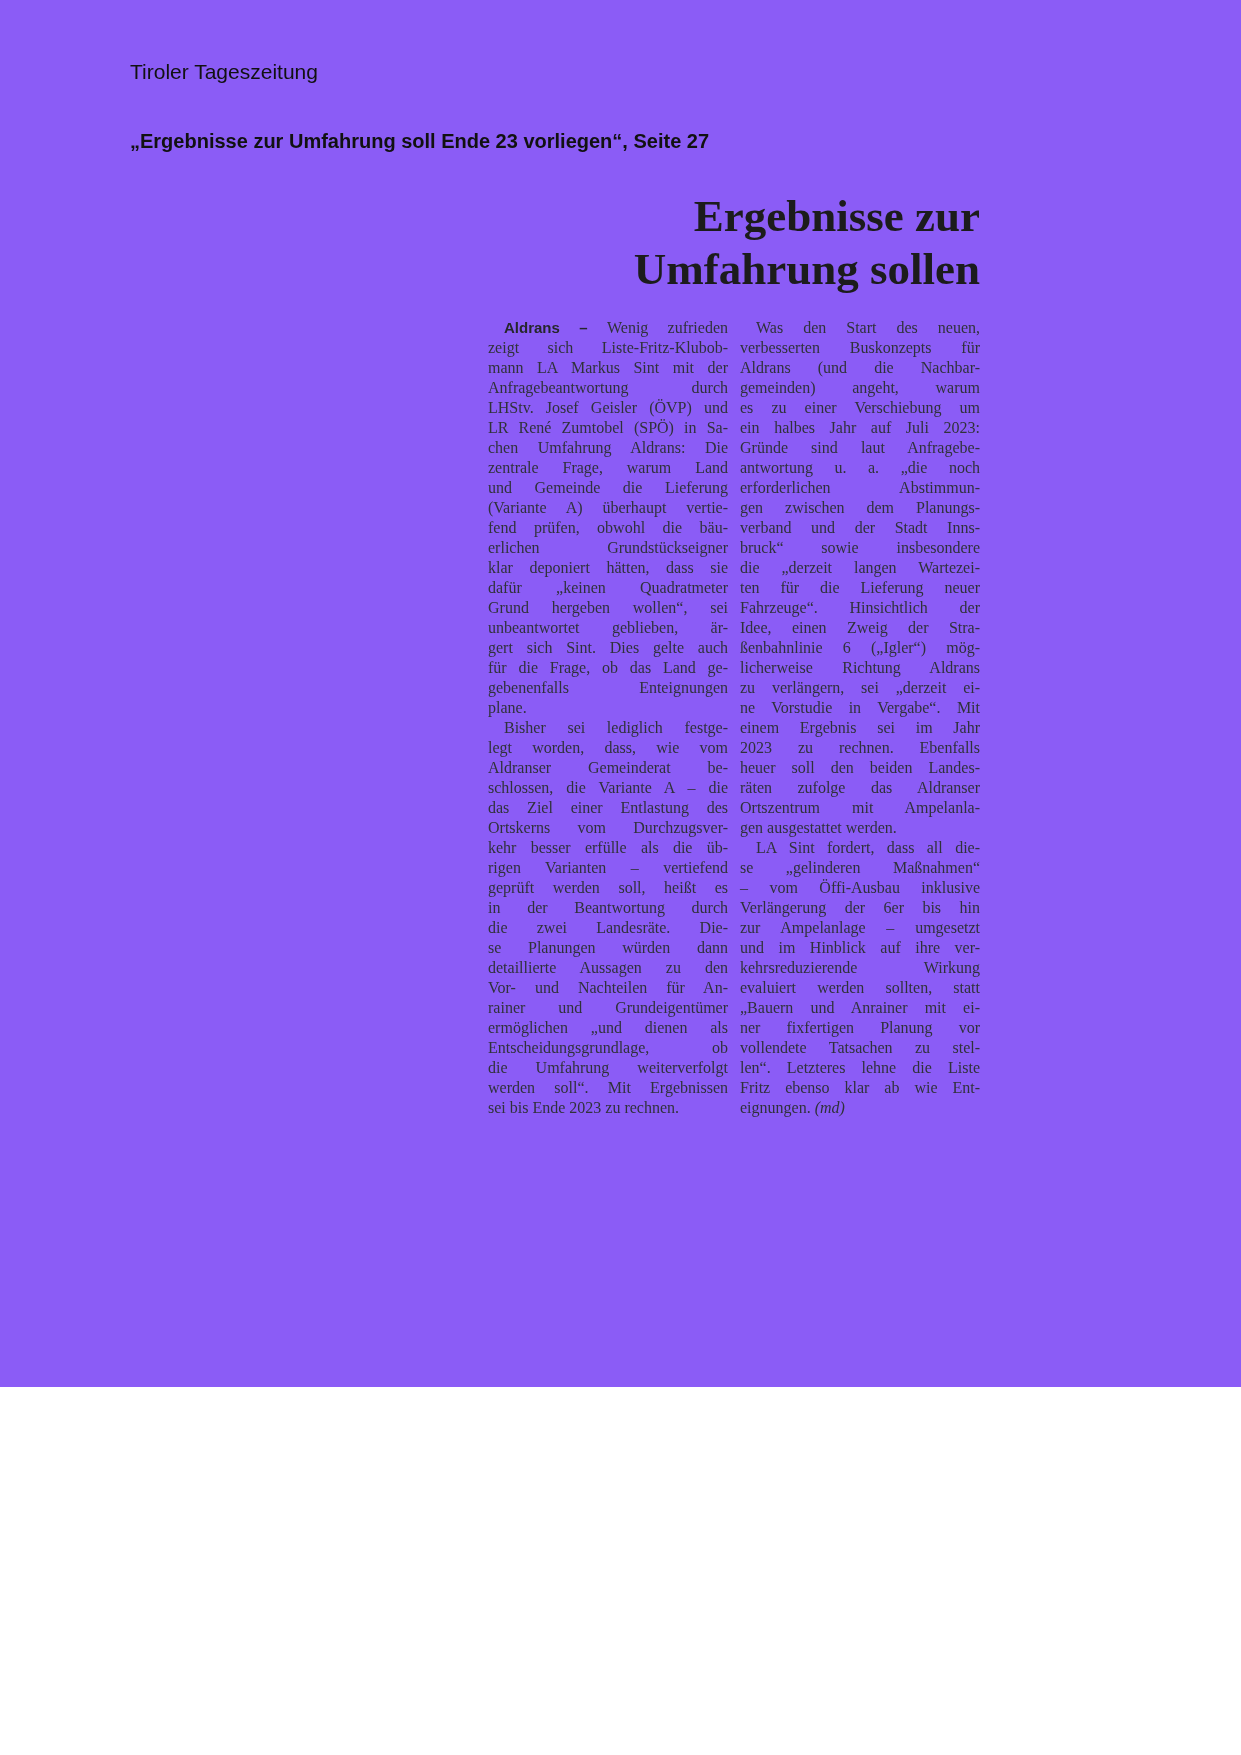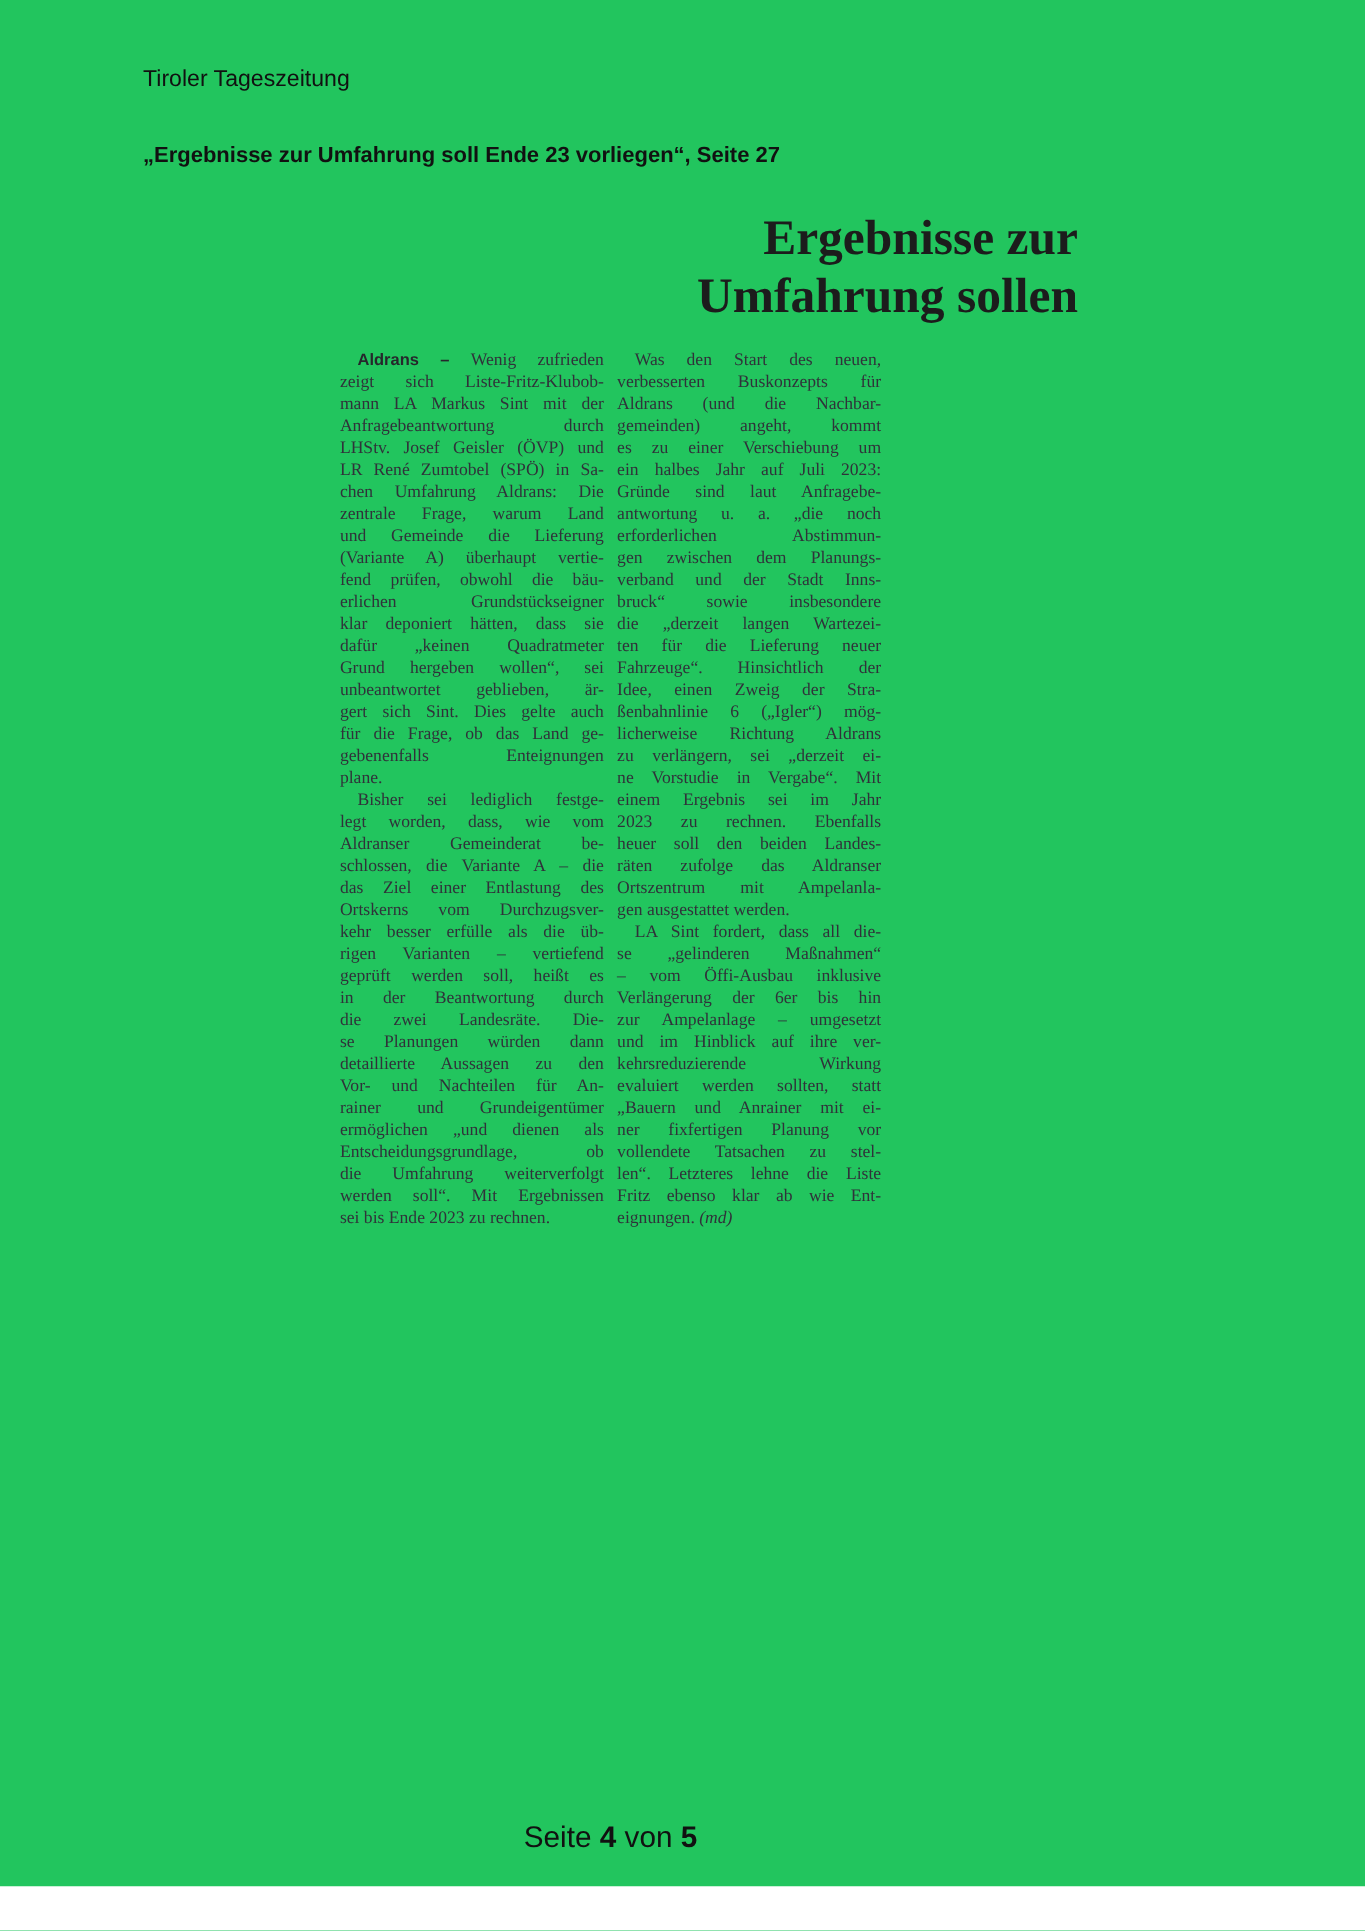--- a/index.html
+++ b/index.html
@@ -1,20 +1,20 @@
 <!DOCTYPE html>
 <html lang="de"><head>
 <meta charset="utf-8">
 <style>
   html,body { margin:0; padding:0; background:#ffffff; }
   .page {
     position: relative;
     width: 1241px;
-    height: 1715px;
-    background: #22c55e;
+    height: 1387px;
+    background: #8b5cf6;
     overflow: hidden;
     font-family: "Liberation Serif", serif;
   }
   .masthead {
     position: absolute;
     left: 130px;
     top: 60px;
     font-family: "Liberation Sans", sans-serif;
     font-size: 21px;
     color: #111111;
@@ -37,21 +37,21 @@
   .headline {
     text-align: right;
     font-family: "Liberation Serif", serif;
     font-weight: 700;
     font-size: 45px;
     line-height: 53px;
     color: #1c1c1c;
   }
   .columns {
     display: flex;
-    justify-content: center;
+    justify-content: flex-end;
     gap: 12px;
     margin-top: 22px;
   }
   .col {
     width: 240px;
     font-size: 16px;
     line-height: 20px;
     color: #30323a;
   }
   .line {
@@ -143,21 +143,21 @@
             <div class="line">die Umfahrung weiterverfolgt</div>
             <div class="line">werden soll“. Mit Ergebnissen</div>
             <div class="line final">sei bis Ende 2023 zu rechnen.</div>
           </div>
         </div>
       <div class="col">
           <div class="paragraph indent">
             <div class="line">Was den Start des neuen,</div>
             <div class="line">verbesserten Buskonzepts für</div>
             <div class="line">Aldrans (und die Nachbar-</div>
-            <div class="line">gemeinden) angeht, kommt</div>
+            <div class="line">gemeinden) angeht, warum</div>
             <div class="line">es zu einer Verschiebung um</div>
             <div class="line">ein halbes Jahr auf Juli 2023:</div>
             <div class="line">Gründe sind laut Anfragebe-</div>
             <div class="line">antwortung u. a. „die noch</div>
             <div class="line">erforderlichen Abstimmun-</div>
             <div class="line">gen zwischen dem Planungs-</div>
             <div class="line">verband und der Stadt Inns-</div>
             <div class="line">bruck“ sowie insbesondere</div>
             <div class="line">die „derzeit langen Wartezei-</div>
             <div class="line">ten für die Lieferung neuer</div>

